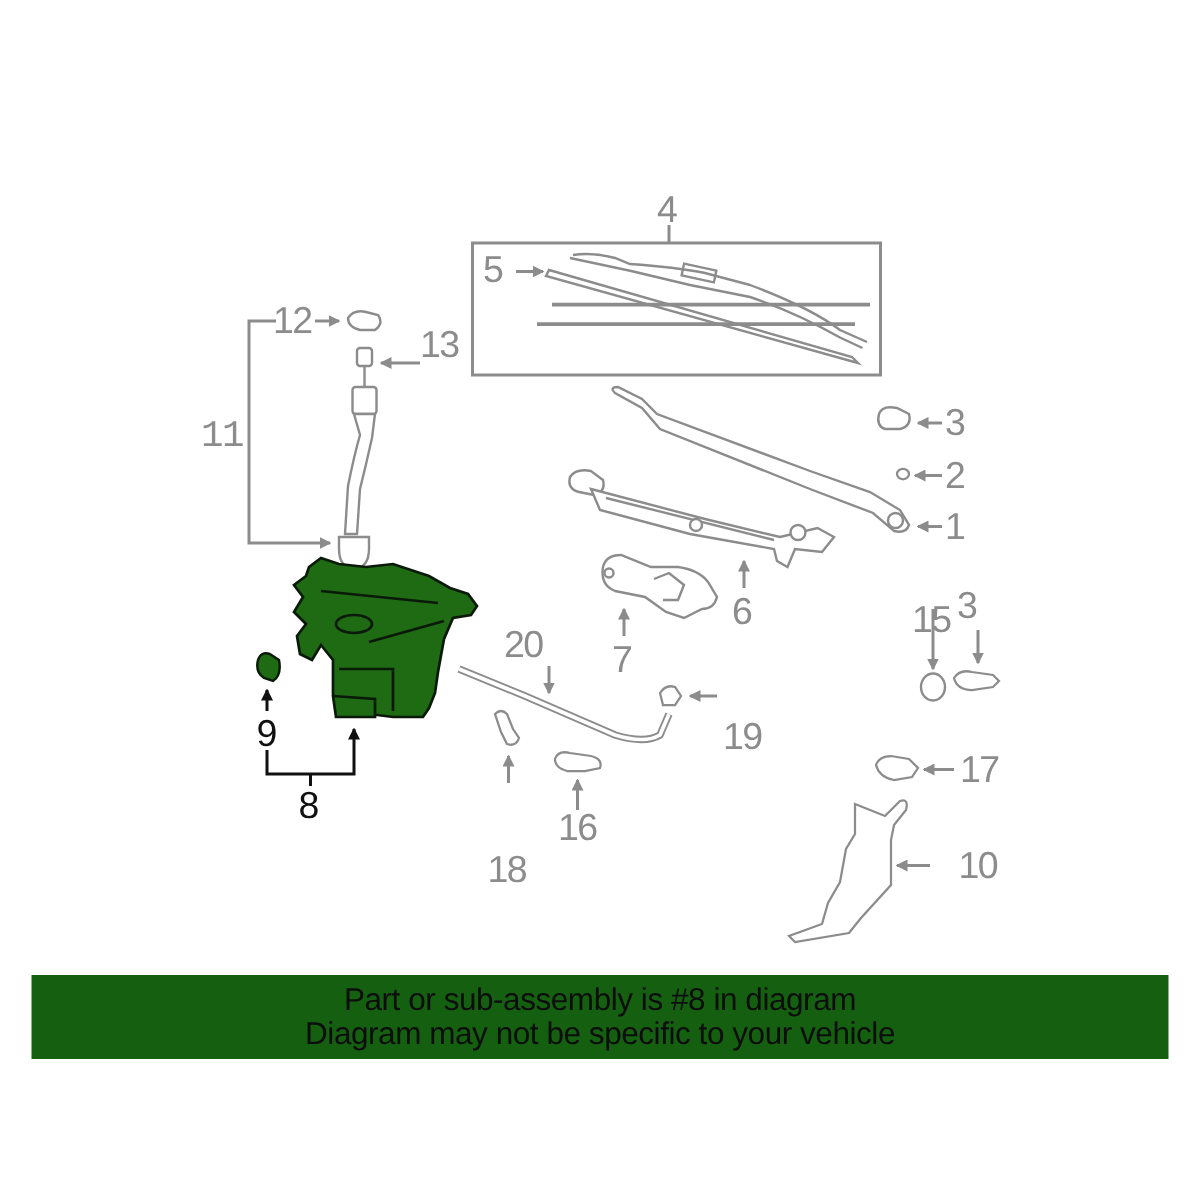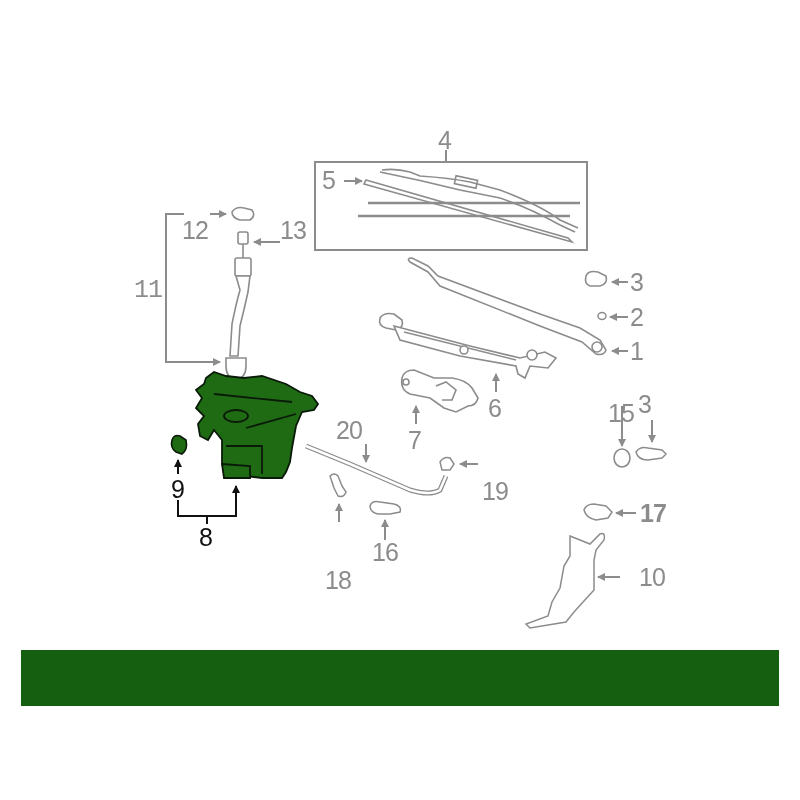--- a/index.html
+++ b/index.html
@@ -112,33 +112,35 @@
   <path d="M636,452 Q640,446 648,448 L662,450 L666,454 L662,458 L648,460 Q638,460 636,452 z" fill="#fff" stroke="#8c8c8c" stroke-width="1.5"></path>
   <line x1="652" y1="420" x2="652" y2="442" stroke="#8c8c8c" stroke-width="2" marker-end="url(#ah)"></line>
   <path d="M584,510 Q586,504 594,504 L606,506 L612,512 L608,518 L596,520 Q586,518 584,510 z" fill="#fff" stroke="#8c8c8c" stroke-width="1.5"></path>
   <line x1="636" y1="513" x2="616" y2="513" stroke="#8c8c8c" stroke-width="2" marker-end="url(#ah)"></line>
   <path d="M570,536 L590,544 L600,534 Q606,532 604,540 L596,550 L594,560 L594,590 L574,612 L566,622 L530,628 L526,624 L548,616 L552,602 L560,588 L564,566 L570,556 z" fill="#fff" stroke="#8c8c8c" stroke-width="1.5"></path>
   <line x1="620" y1="577" x2="598" y2="577" stroke="#8c8c8c" stroke-width="2" marker-end="url(#ah)"></line>
 </svg>
 
 <span class="lbl" style="left:438px;top:128px;">4</span>
 <span class="lbl" style="left:322px;top:168px;">5</span>
-<span class="lbl" style="left:182px;top:218px;">12</span>
+<span class="lbl" style="left:182px;top:202px;">12</span>
 <span class="lbl" style="left:280px;top:218px;">13</span>
 <span class="lbl" style="left:134px;top:278px;font-family:Liberation Mono, monospace;">11</span>
 <span class="lbl" style="left:630px;top:270px;">3</span>
 <span class="lbl" style="left:630px;top:305px;">2</span>
 <span class="lbl" style="left:630px;top:339px;">1</span>
 <span class="lbl" style="left:488px;top:396px;">6</span>
 <span class="lbl" style="left:408px;top:428px;">7</span>
 <span class="lbl" style="left:608px;top:377px;margin-top:24px;">15</span>
 <span class="lbl" style="left:638px;top:392px;">3</span>
 <span class="lbl" style="left:336px;top:418px;">20</span>
 <span class="lbl" style="left:482px;top:452px;margin-top:27px;">19</span>
 <span class="lbl dark" style="left:171px;top:477px;">9</span>
-<span class="lbl" style="left:640px;top:501px;font-weight:bold;">17</span>
+<span class="lbl" style="left:640px;top:501px;">17</span>
 <span class="lbl dark" style="left:199px;top:525px;">8</span>
 <span class="lbl" style="left:325px;top:528px;margin-top:40px;">18</span>
 <span class="lbl" style="left:372px;top:540px;">16</span>
 <span class="lbl" style="left:639px;top:565px;">10</span>
 
 <div class="banner">
+  <div>Part or sub-assembly is #8 in diagram</div>
+  <div>Diagram may not be specific to your vehicle</div>
 </div>
 
 </body></html>

